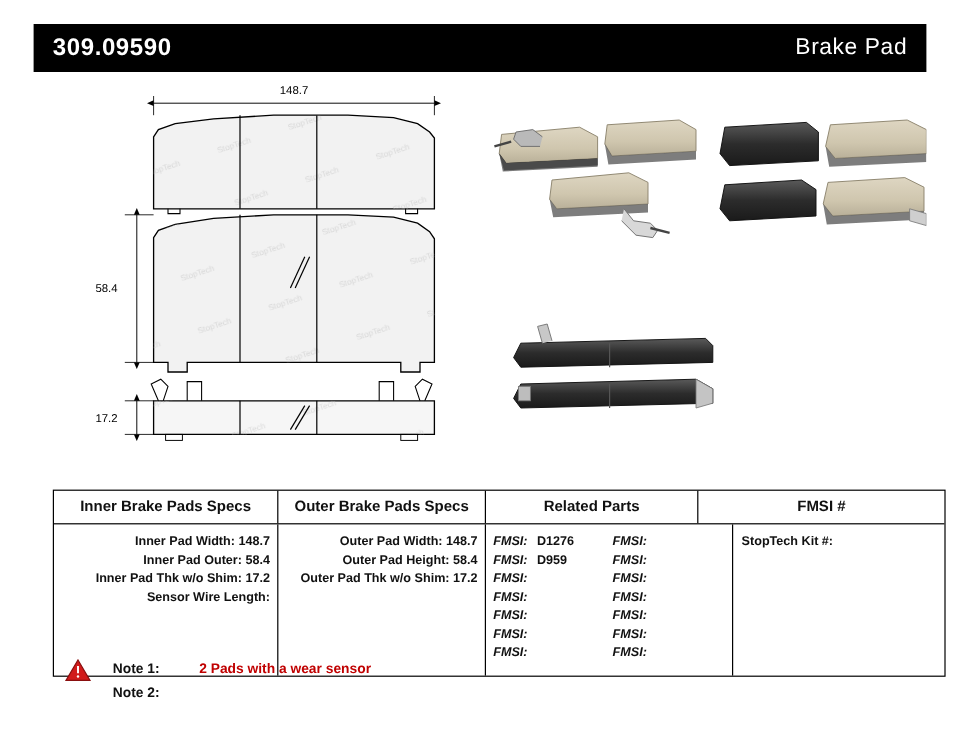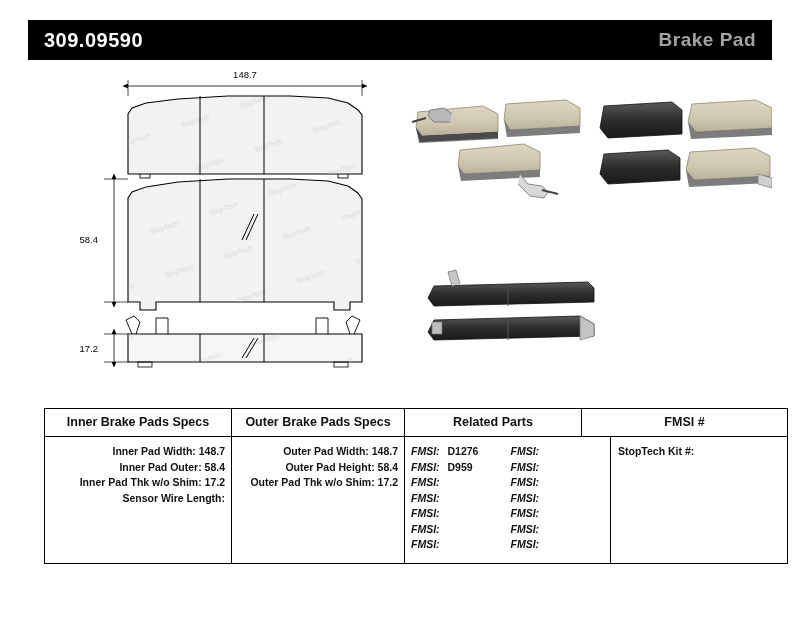--- a/index.html
+++ b/index.html
@@ -37,23 +37,23 @@
     padding: 16px 16px;
     box-sizing: border-box;
   }
   .header .part-number {
     color: #fff;
     font-size: 20px;
     font-weight: bold;
     letter-spacing: 0.5px;
   }
   .header .title {
-    color: #a3a3a3;
+    color: #ffffff;
     font-size: 19px;
-    font-weight: bold;
+    font-weight: normal;
     letter-spacing: 0.5px;
   }
 
   
   .drawings {
     position: absolute;
     left: 28px;
     top: 62px;
     width: 744px;
     height: 330px;
@@ -436,14 +436,29 @@
       <div class="col col-4">
         <div class="related-row">
           <span>StopTech Kit #:</span>
           <span></span>
         </div>
       </div>
 
     </div>
   </div>
 
+  <div class="notes">
+    <div class="note-line">
+      <svg class="warn-icon" width="22" height="19" viewBox="0 0 22 19">
+        <path d="M11,1 L21,18 L1,18 Z" fill="#d11b1b" stroke="#8a0f0f" stroke-width="1"></path>
+        <path d="M11,6 L11,12" stroke="#ffffff" stroke-width="1.6"></path>
+        <circle cx="11" cy="14.8" r="1" fill="#ffffff"></circle>
+      </svg>
+      <span class="note-label">Note 1:</span>
+      <span class="note-text">2 Pads with a wear sensor</span>
+    </div>
+    <div class="note-line second">
+      <span class="note-label">Note 2:</span>
+      <span class="note-text"></span>
+    </div>
+  </div>
 
 </div>
 
 </body></html>

